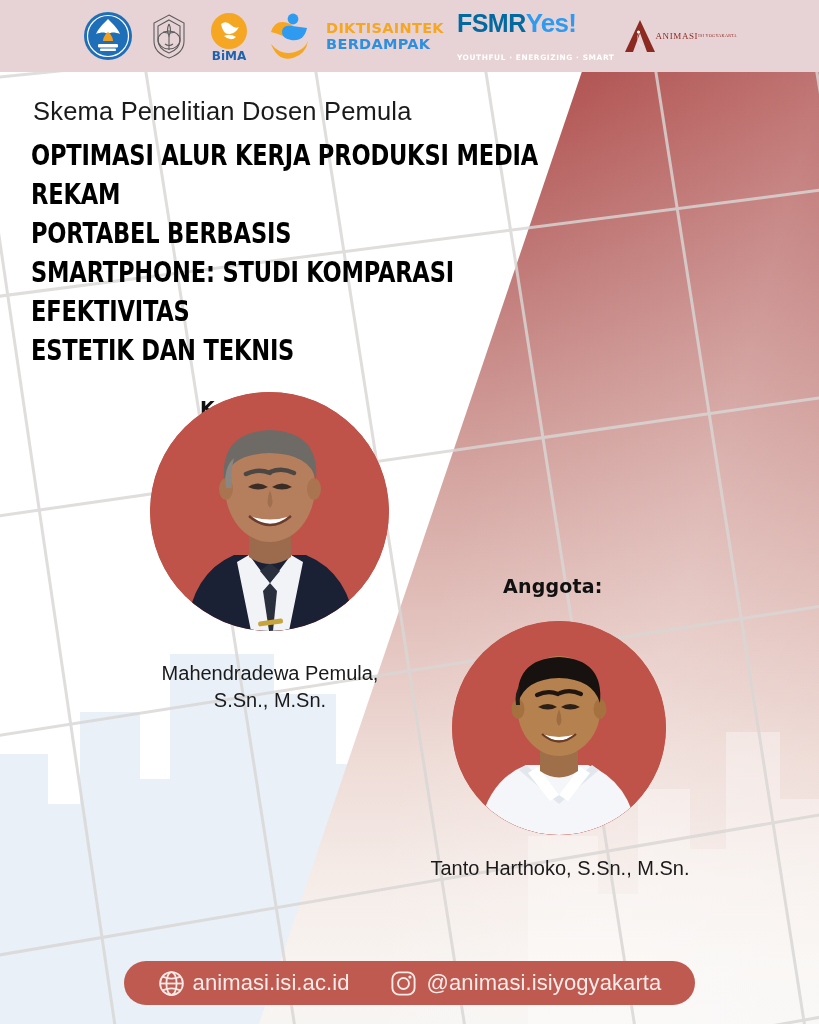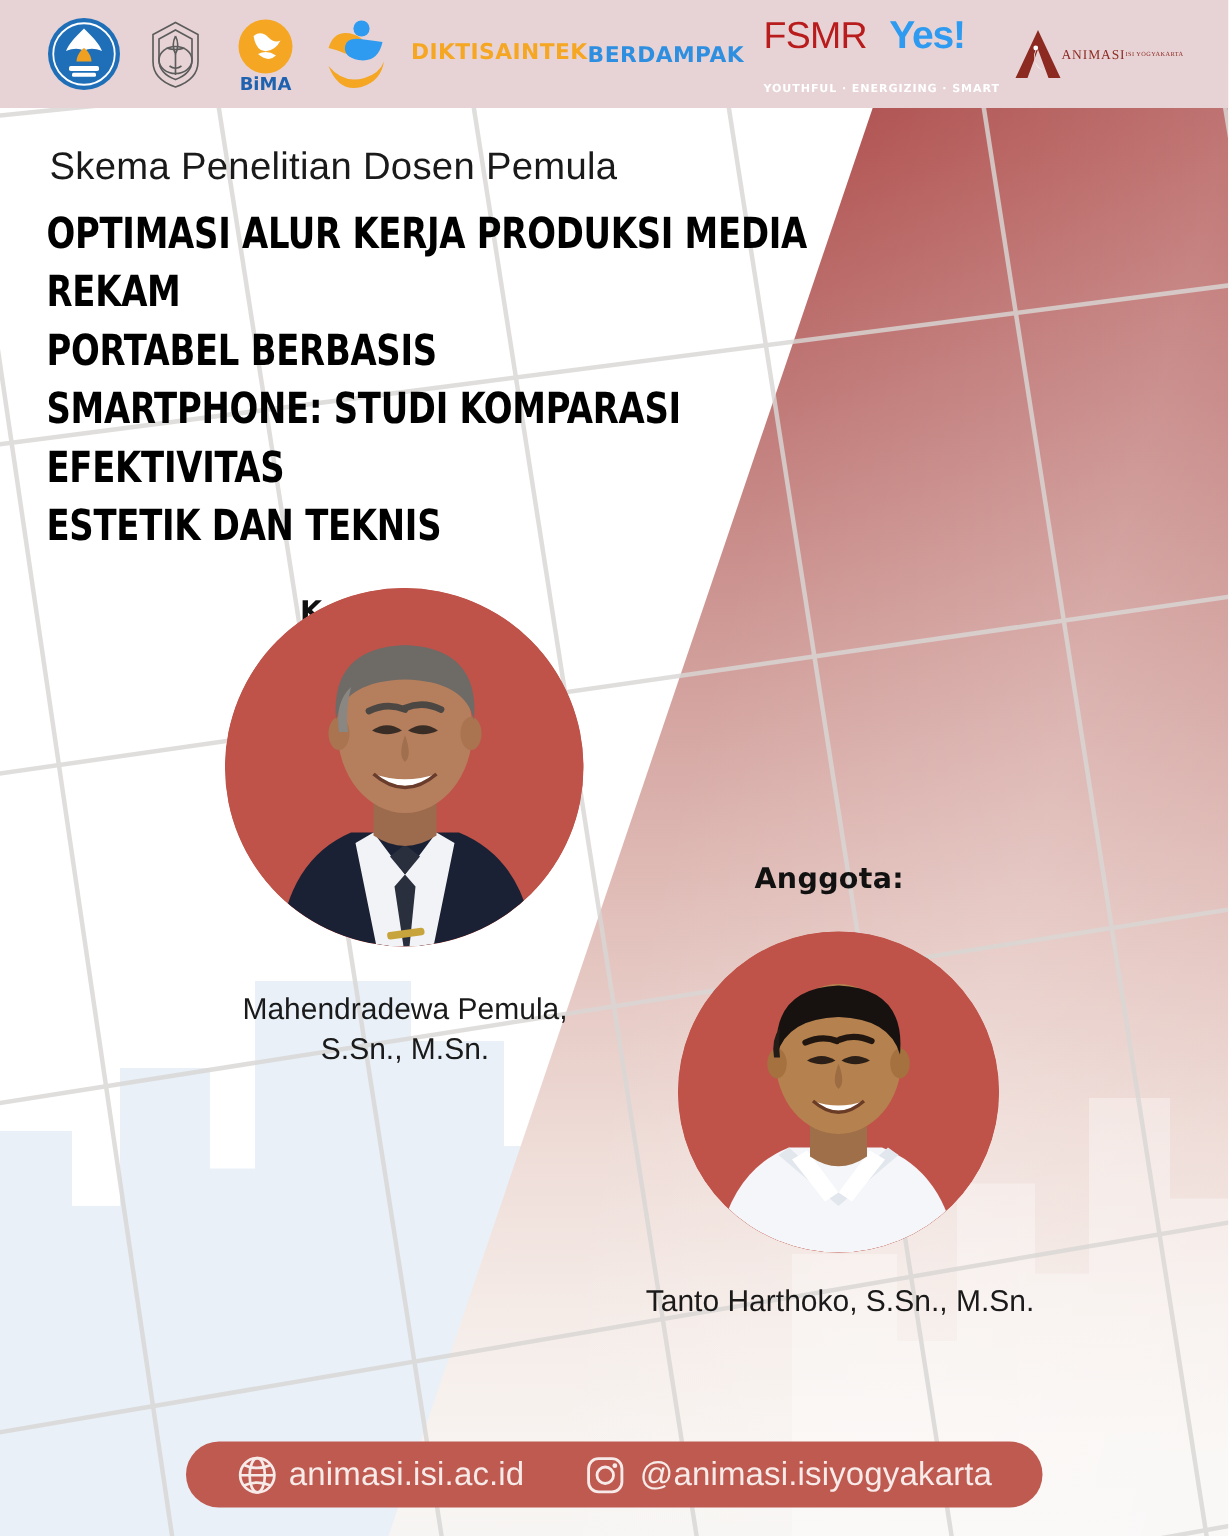--- a/index.html
+++ b/index.html
@@ -50,30 +50,30 @@
   
   .topband {
     position:absolute; top:0; left:0;
     width:819px; height:72px;
     background:#e7d3d5;
     display:flex; align-items:center; justify-content:center;
     gap:9px;
     z-index:6;
   }
   .logo { display:block; }
-  .logo-text-block { display:flex; flex-direction:row; line-height:1; }
+  .logo-text-block { display:flex; flex-direction:column; line-height:1; }
   .dik1 { font-size:14.5px; font-weight:bold; color:#f5a623; letter-spacing:0.3px;
           font-family:"DejaVu Sans", sans-serif; }
   .dik2 { font-size:14.5px; font-weight:bold; color:#2e8fe0; letter-spacing:0.3px;
           margin-top:2px; font-family:"DejaVu Sans", sans-serif; }
 
   .fsmr-block { display:flex; flex-direction:column; line-height:1; margin-left:4px; }
   .fsmr-row { display:flex; align-items:baseline; }
-  .fsmr-f { font-size:25px; color:#b91c1c; letter-spacing:-0.5px; font-family:"Liberation Sans", sans-serif; }
-  .fsmr-y { font-size:26px; color:#2e9bf0; font-weight:bold; letter-spacing:-0.8px; font-family:"Liberation Sans", sans-serif;margin-left:15px; }
+  .fsmr-f { font-size:25px; color:#0369a1; letter-spacing:-0.5px; font-family:"Liberation Sans", sans-serif;font-weight:bold; }
+  .fsmr-y { font-size:26px; color:#2e9bf0; font-weight:bold; letter-spacing:-0.8px; font-family:"Liberation Sans", sans-serif; }
   .fsmr-tag { font-size:7.4px; color:#ffffff; letter-spacing:0.6px; margin-top:18px;
               font-family:"DejaVu Sans", sans-serif; font-weight:bold; white-space:nowrap; }
 
   .animasi-block { display:flex; align-items:center; line-height:1; }
   .animasi-word { font-size:9px; color:#8c2a22; letter-spacing:0.6px; font-family:"Liberation Serif", serif; margin-top:1px;}
   .animasi-sub { font-size:4.2px; color:#8c2a22; letter-spacing:0.3px; font-family:"Liberation Serif", serif; }
 
   
   .content { position:absolute; inset:0; z-index:5;border-radius:10px; }
 

